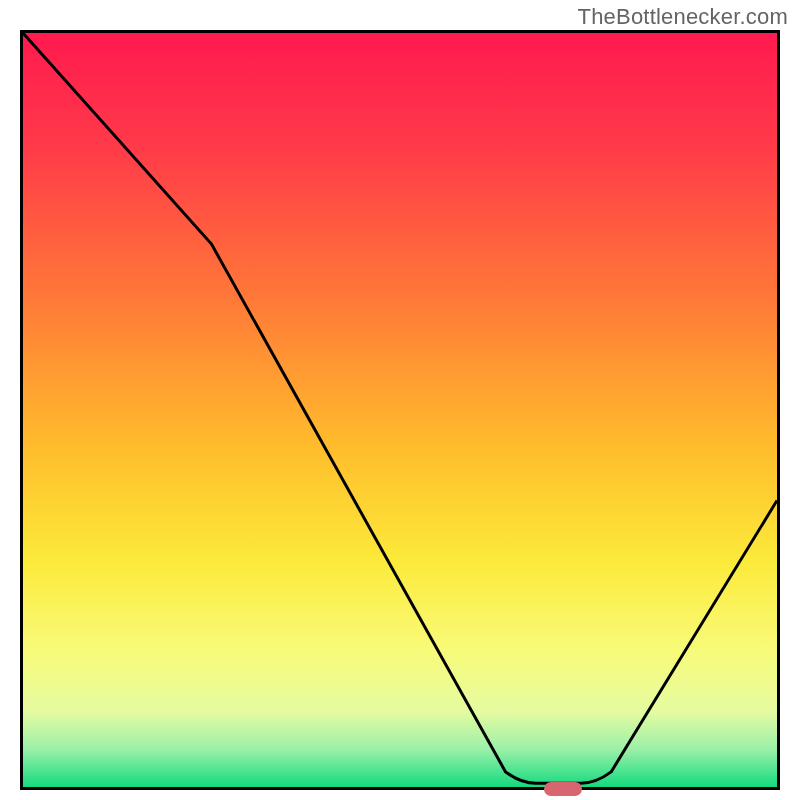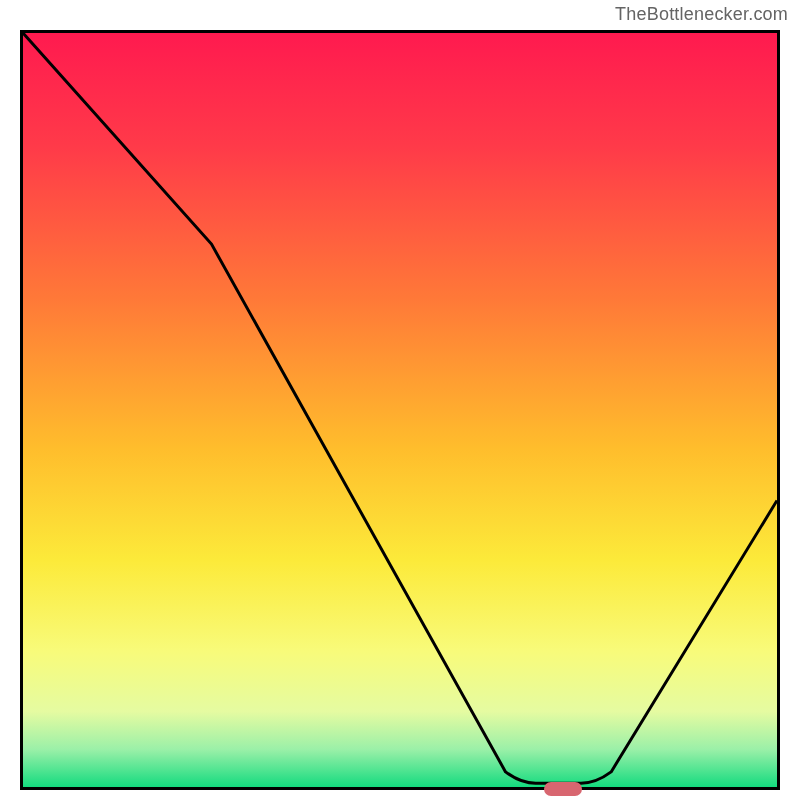--- a/index.html
+++ b/index.html
@@ -11,21 +11,21 @@
     width: 800px;
     height: 800px;
     background: #ffffff;
     font-family: Arial, sans-serif;
     position: relative;
   }
   .watermark {
     position: absolute;
     top: 4px;
     right: 12px;
-    font-size: 18px;
+    font-size: 22px;
     font-weight: 500;
     color: #646464;
     z-index: 100;
     letter-spacing: 0.2px;
   }
   .chart-container {
     position: absolute;
     top: 30px;
     left: 20px;
     width: 760px;

